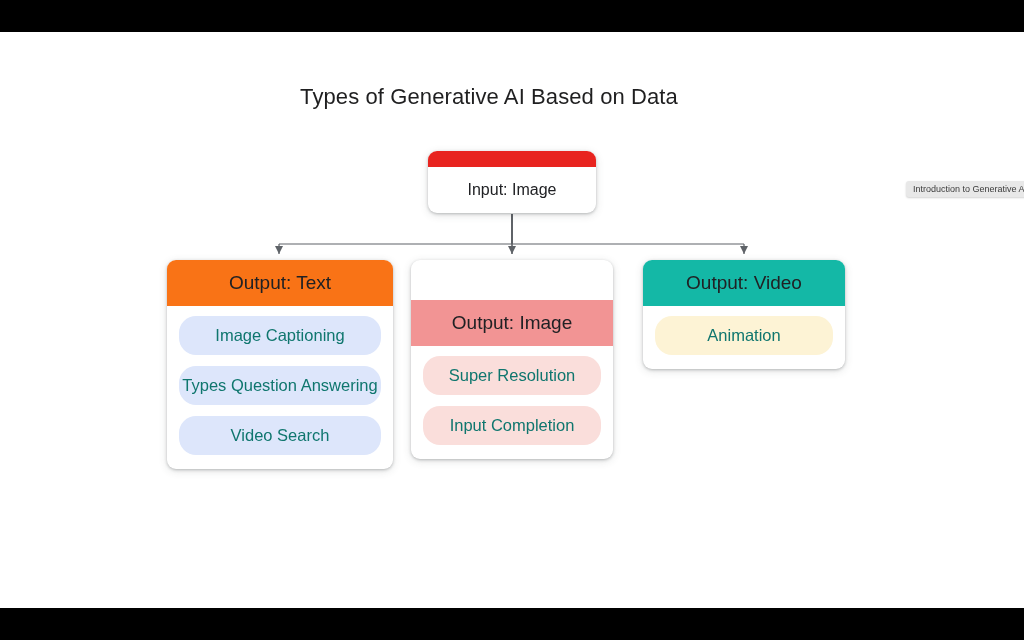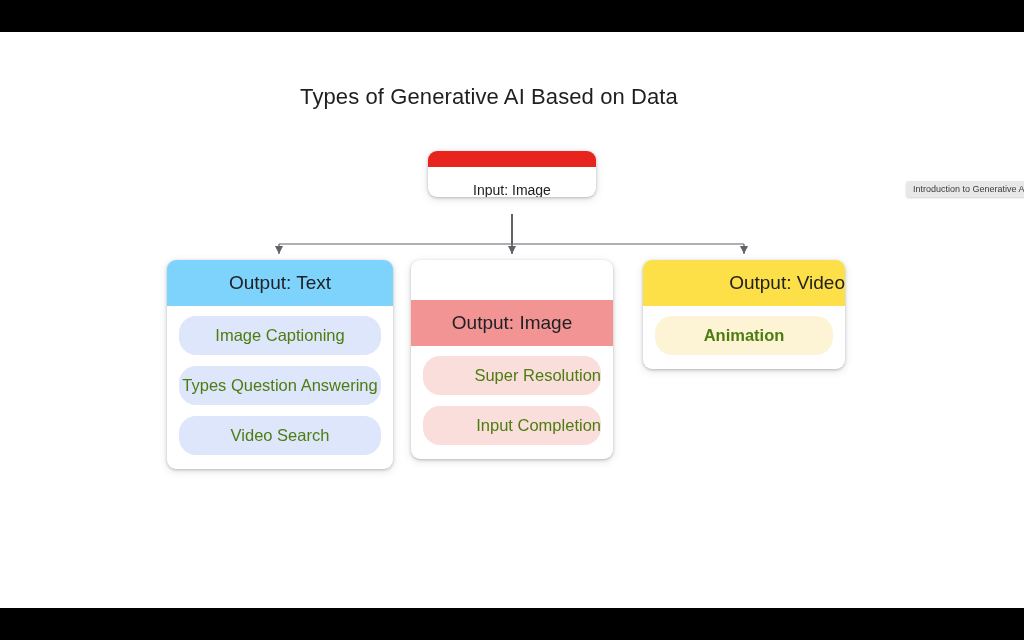--- a/index.html
+++ b/index.html
@@ -81,55 +81,55 @@
   .card-body {
     padding: 10px 12px 14px 12px;
     display: flex;
     flex-direction: column;
     gap: 11px;
   }
   .chip {
     border-radius: 17px;
     text-align: center;
     font-size: 16.5px;
-    color: #4d7c0f;
+    color: #0f766e;
     padding: 9px 0;
     line-height: 1.28;
   }
 
   
   #card-input {
     left: 428px;
     top: 119px;
     width: 168px;
   }
   #card-input .input-bar {
     height: 16px;
     background: #e8241f;
   }
   #card-input .input-label {
-    height: 30px;
+    height: 46px;
     line-height: 46px;
     text-align: center;
-    font-size: 14px;
+    font-size: 16px;
     color: #202124;
   }
 
   
   #card-text  { left: 167px; top: 228px; width: 226px; }
   #card-image { left: 411px; top: 228px; width: 202px; }
   #card-video { left: 643px; top: 228px; width: 202px; }
 
-  #card-text  .card-head { background: #7dd3fc; }
+  #card-text  .card-head { background: #f97316; }
   #card-image .card-head { background: #f29494; margin-top: 40px; }
-  #card-video .card-head { background: #fde047; text-align: right; }
+  #card-video .card-head { background: #14b8a6; }
 
   #card-text  .chip { background: #dde6fb; }
-  #card-image .chip { background: #fadedb; text-align: right; }
-  #card-video .chip { background: #fdf3d5; font-weight: bold; }
+  #card-image .chip { background: #fadedb; }
+  #card-video .chip { background: #fdf3d5; }
 
   
   #tooltip {
     position: absolute;
     left: 906px;
     top: 149px;
     background: #e8e8e8;
     border-radius: 3px;
     padding: 3px 7px;
     font-size: 9px;

